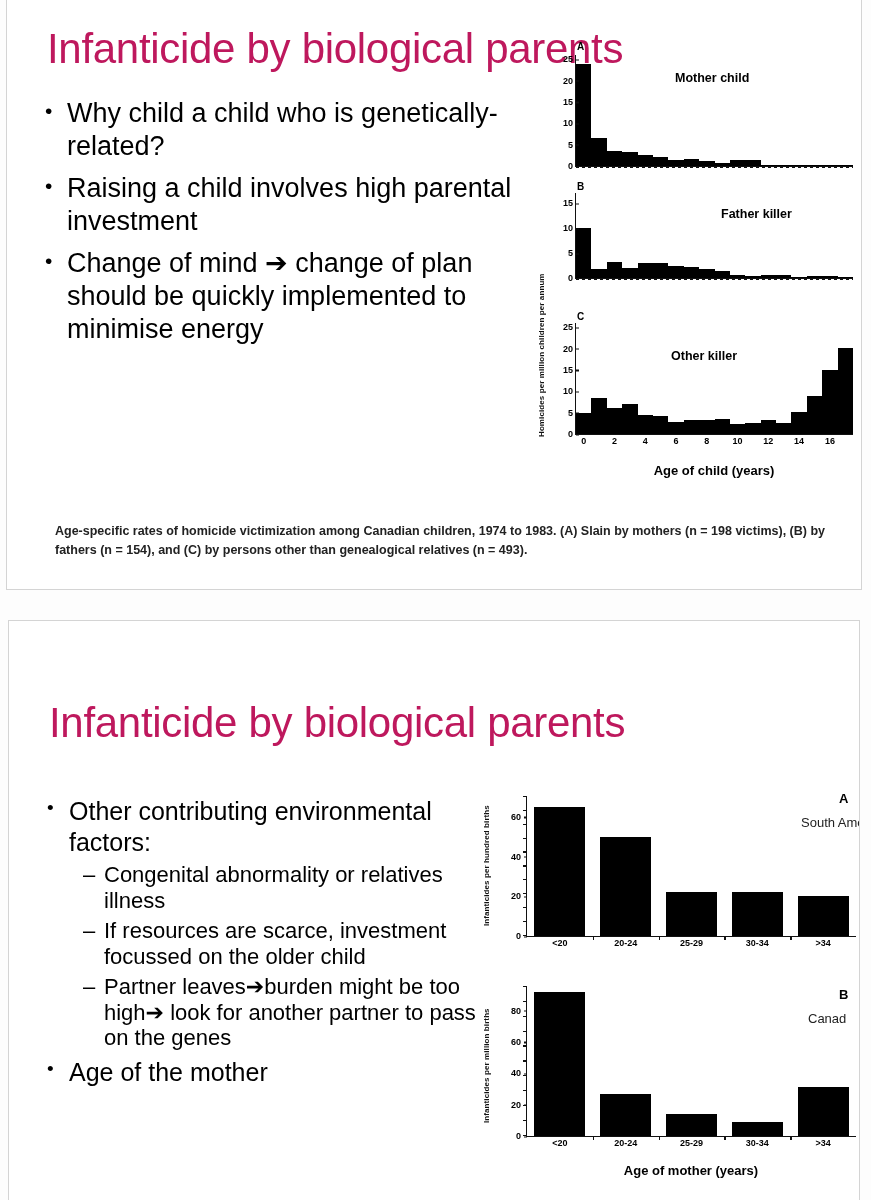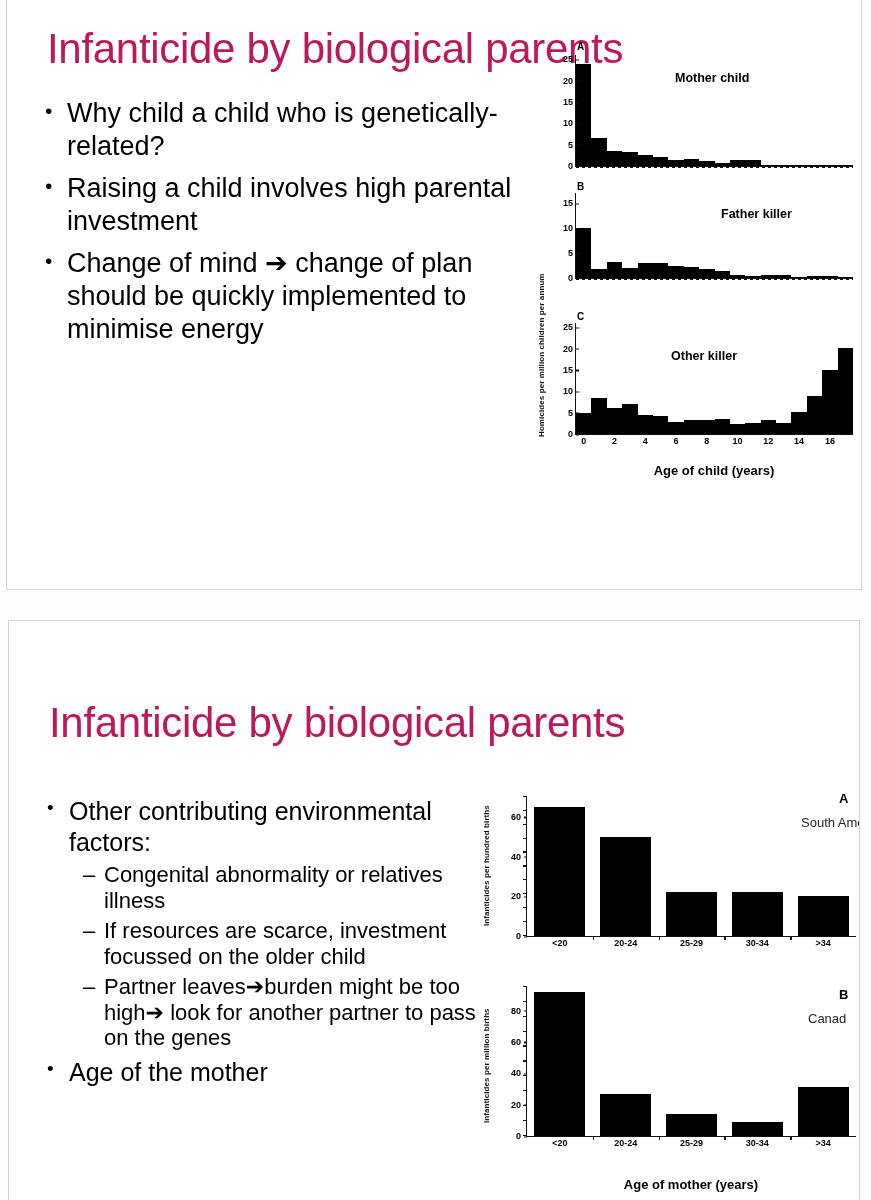--- a/index.html
+++ b/index.html
@@ -376,20 +376,23 @@
             <div class="ytick" style="bottom: 19.2308%;">5</div>
             <div class="ytick" style="bottom: 38.4615%;">10</div>
             <div class="ytick" style="bottom: 57.6923%;">15</div>
             <div class="ytick" style="bottom: 76.9231%;">20</div>
             <div class="ytick" style="bottom: 96.1538%;">25</div>
           </div>
         <div class="xaxis-title" style="left:139px; top:148px;">Age of child (years)</div>
       </div>
     </div>
 
+    <p class="caption">
+      <span>Age-specific rates of homicide victimization among Canadian children, 1974 to 1983. (A) Slain by mothers (n = 198 victims), (B) by fathers (n = 154), and (C) by persons other than genealogical relatives (n = 493).</span>
+    </p>
   </section>
 
   <section class="slide" id="slide-2">
 
     <h1 class="slide-title">Infanticide by biological parents</h1>
 
     <ul class="bullets">
       <li class="bullet bullet-l1">
         <span class="dot">•</span>
         <span class="txt">Other contributing environmental factors:</span>
@@ -496,17 +499,17 @@
               <div style="position: absolute; top: 100%; left: 20%; width: 1.4px; height: 4px; background: rgb(17, 17, 17);"></div>
               <div class="xtick" style="left: 30%;">20-24</div>
               <div style="position: absolute; top: 100%; left: 40%; width: 1.4px; height: 4px; background: rgb(17, 17, 17);"></div>
               <div class="xtick" style="left: 50%;">25-29</div>
               <div style="position: absolute; top: 100%; left: 60%; width: 1.4px; height: 4px; background: rgb(17, 17, 17);"></div>
               <div class="xtick" style="left: 70%;">30-34</div>
               <div style="position: absolute; top: 100%; left: 80%; width: 1.4px; height: 4px; background: rgb(17, 17, 17);"></div>
               <div class="xtick" style="left: 90%;">&gt;34</div>
             </div>
         </div>
-        <div class="xaxis-title" style="left:217px; top:196px;">Age of mother (years)</div>
+        <div class="xaxis-title" style="left:217px; top:182px;">Age of mother (years)</div>
       </div>
     </div>
   </section>
 </div>
 
 </body></html>

